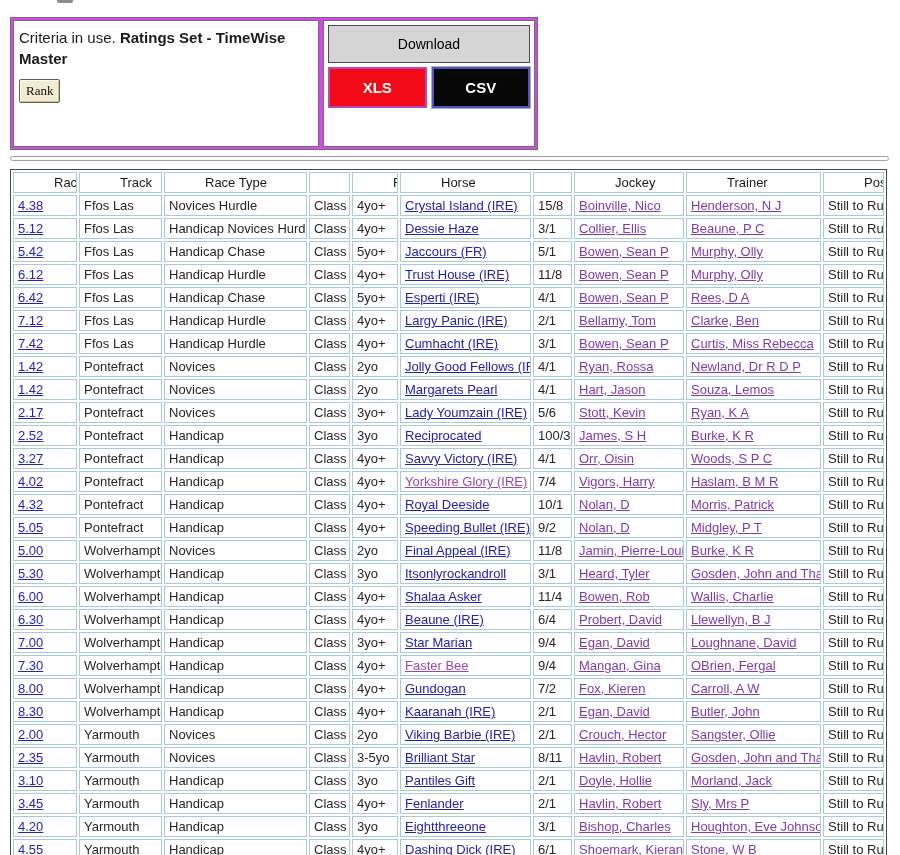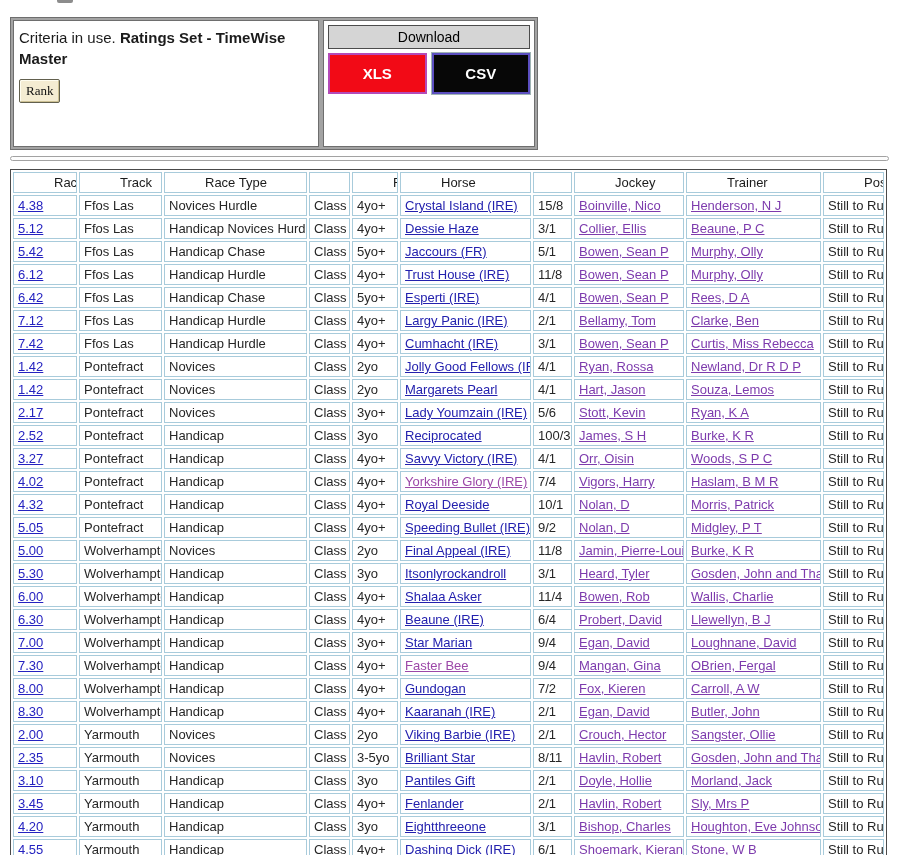--- a/index.html
+++ b/index.html
@@ -11,41 +11,41 @@
   
   .clip-frag { position:absolute; left:57px; top:0; width:16px; height:3px;
     background:#6f6f6f; border-radius:0 0 2px 2px; opacity:.8; }
 
   .page { position:absolute; left:10px; top:17px; }
 
   
   .top-area {
     display:flex; align-items:stretch; gap:4px;
     border:1px solid #6e6e6e; padding:2px; width:528px; height:133px;
-    background:#a3a3a3;
+    background:#d946ef;
   }
   .criteria-panel {
     border:1px solid #6e6e6e; width:306px; padding:6px 5px 4px 5px; background:#fff;
   }
   .criteria-text { font-size:15px; line-height:21px; color:#1b1b1b; }
   .criteria-text b { font-weight:bold; }
   .btn-row { margin-top:10px; }
   .tan-btn {
     display:inline-block; background:#f4ecd2; color:#111;
     border:1px solid #62604e; border-radius:2px;
     box-shadow: inset 1px 1px 0 #fffdf0, inset -1px -1px 0 #cdc194;
     font-size:13px; padding:3px 6px; margin-right:2px; cursor:pointer;
     font-family:Liberation Serif, serif;
   }
   .download-panel {
     border:1px solid #6e6e6e; flex:1; padding:4px; background:#fff;
   }
   .download-header {
     border:1px solid #4c4c4c; background:#d5d5d5; color:#000;
-    text-align:center; font-size:14px; padding:3px 0; margin-bottom:4px;
+    text-align:center; font-size:14px; padding:10px 0; margin-bottom:4px;
   }
   .dl-btn-row { display:flex; gap:5px; }
   .dl-btn {
     flex:1; text-align:center; color:#ffffff; font-weight:bold;
     font-size:15px; padding:10px 0; cursor:pointer;
   }
   .dl-xls { background:#f20a16; border:2px solid #b44ab8; }
   .dl-csv { background:#070707; border:2px solid #5c4fc0; box-shadow:0 0 0 1px #9fb4b4; }
 
   

